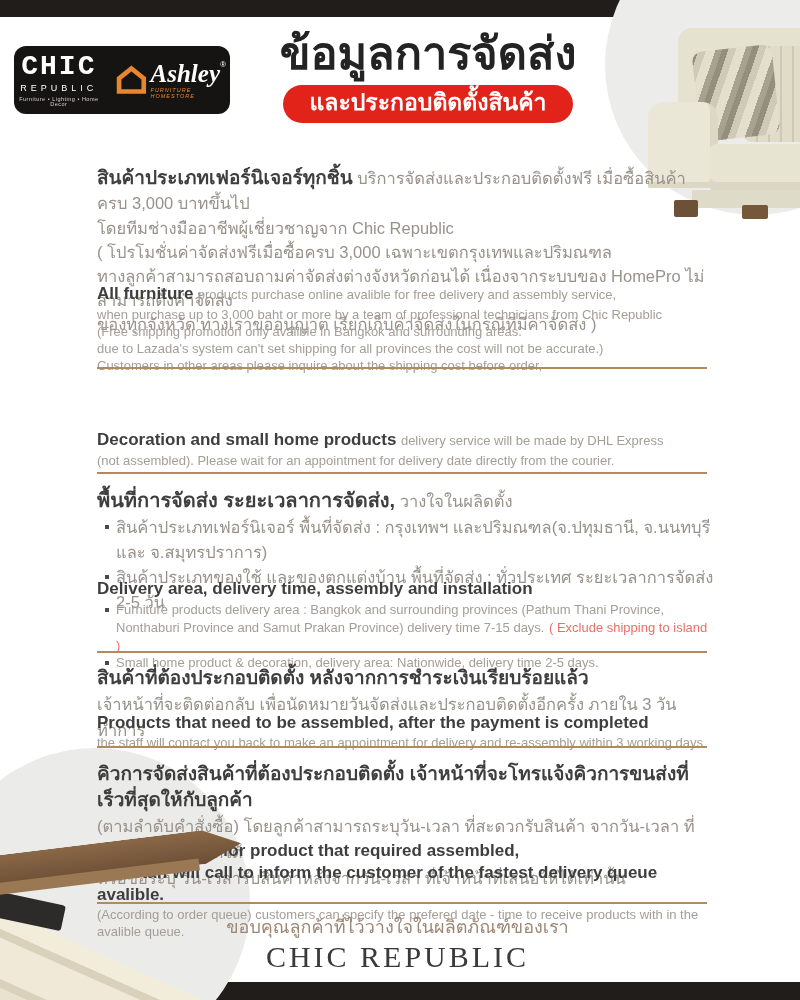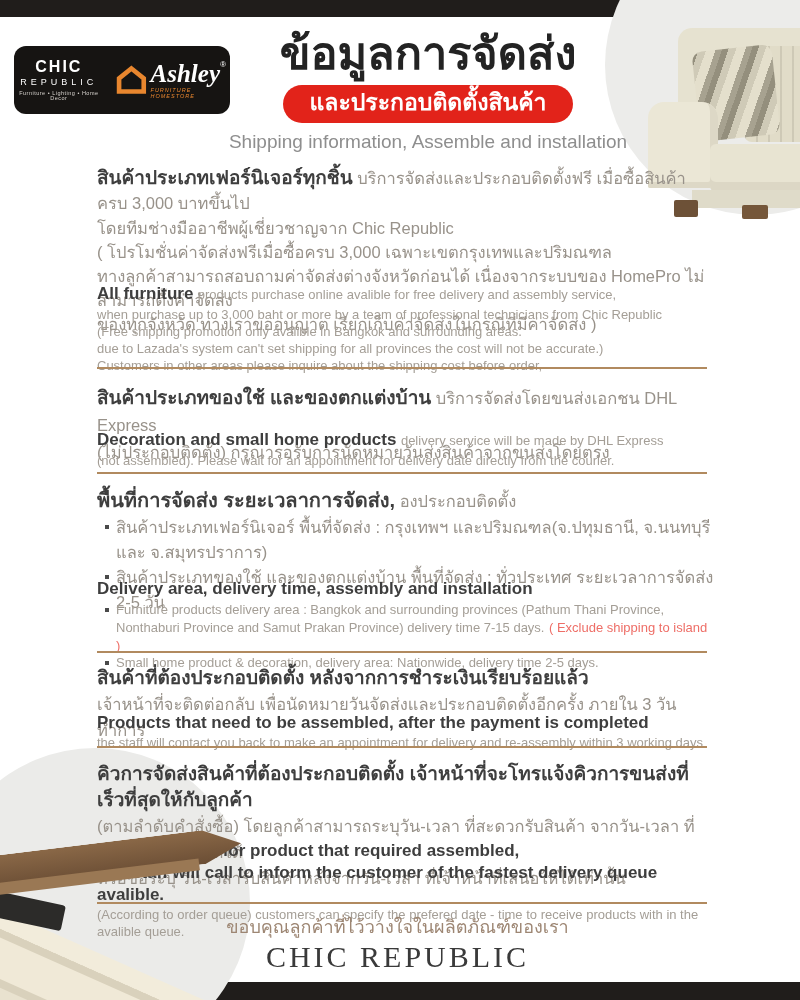--- a/index.html
+++ b/index.html
@@ -37,21 +37,21 @@
   .f-board-under { left:-24px; top:94px; width:224px; height:12px; background:#9a7854; transform:rotate(-7deg); }
   .f-dark { left:-8px; top:120px; width:72px; height:26px; background:#2c2b29; transform:rotate(12deg); border-radius:3px; }
   .f-top { left:-52px; top:108px; width:310px; height:58px; background:#f2ecdb; transform:rotate(24deg); transform-origin:left top; }
   .f-body { left:-42px; top:132px; width:380px; height:140px; background:#e9e2cf; transform:rotate(24deg); transform-origin:left top;
      box-shadow:inset 0 8px 0 #d9d1bc, inset 0 46px 0 #f0e9d7, inset 0 54px 0 #d9d1bc; }
 
   
   .logo-box { position:absolute; left:14px; top:46px; width:216px; height:68px; background:#161412; border-radius:12px;
      z-index:2; display:flex; align-items:center; justify-content:center; gap:12px; }
   .chic-logo { text-align:center; color:#ffffff; line-height:1; }
-  .chic-name { font-family:Liberation Sans, sans-serif; font-weight:bold; font-size:16px; letter-spacing:2px; }
+  .chic-name { font-family:Liberation Mono, monospace; font-weight:bold; font-size:28px; letter-spacing:2px; }
   .chic-sub { font-size:9px; letter-spacing:4px; margin-top:3px; }
   .chic-tag { font-size:5.5px; letter-spacing:0.5px; color:#d8d4cf; margin-top:4px; }
   .ashley-logo { display:flex; align-items:center; gap:4px; }
   .ashley-text { line-height:1;font-style:italic; }
   .ashley-name { font-family:"Liberation Serif", serif; font-weight:bold; font-size:25px; color:#ffffff; }
   .ashley-mark { font-size:8px; color:#ffffff; vertical-align:top; }
   .ashley-sub { font-size:5.5px; letter-spacing:1px; color:#e8862e; margin-top:2px; }
 
   .header-area { position:absolute; left:228px; top:28px; width:400px; text-align:center; z-index:2; }
   .page-title { margin:0; font-size:45px; font-weight:bold; color:#232323; line-height:1.15; }
@@ -115,21 +115,20 @@
           <span class="ashley-name">Ashley</span><span class="ashley-mark">®</span>
         </div>
         <div class="ashley-sub">FURNITURE HOMESTORE</div>
       </div>
     </div>
   </div>
 
   <div class="header-area">
     <h1 class="page-title">ข้อมูลการจัดส่ง</h1>
     <div><span class="badge">และประกอบติดตั้งสินค้า</span></div>
-    <div class="subtitle-en">Shipping information, Assemble and installation</div>
   </div>
 
   <div class="sec thai-block" style="top:166px;">
     <div>
       <span class="thai-h">สินค้าประเภทเฟอร์นิเจอร์ทุกชิ้น</span>
       <span class="thai-t">บริการจัดส่งและประกอบติดตั้งฟรี เมื่อซื้อสินค้าครบ 3,000 บาทขึ้นไป</span>
     </div>
     <div class="thai-t">โดยทีมช่างมืออาชีพผู้เชี่ยวชาญจาก Chic Republic</div>
     <div class="thai-t">( โปรโมชั่นค่าจัดส่งฟรีเมื่อซื้อครบ 3,000 เฉพาะเขตกรุงเทพและปริมณฑล</div>
     <div class="thai-t">ทางลูกค้าสามารถสอบถามค่าจัดส่งต่างจังหวัดก่อนได้ เนื่องจากระบบของ HomePro ไม่สามารถตั้งค่าจัดส่ง</div>
@@ -140,39 +139,32 @@
       <span class="en-h">All furniture</span>
       <span class="en-t">products purchase online avalible for free delivery and assembly service,</span>
     </div>
     <div class="en-t">when purchase up to 3,000 baht or more by a team of professional technicians from Chic Republic</div>
     <div class="en-t">(Free shipping promotion only avalible in Bangkok and surrounding areas.</div>
     <div class="en-t">due to Lazada's system can't set shipping for all provinces the cost will not be accurate.)</div>
     <div class="en-t">Customers in other areas please inquire about the shipping cost before order,</div>
   </div>
   <div class="divider" style="top:367px;"></div>
 
-  <div class="sec thai-block--loose" style="top:385px;">
-    <div>
-      <span class="thai-h">สินค้าประเภทของใช้ และของตกแต่งบ้าน</span>
-      <span class="thai-t">บริการจัดส่งโดยขนส่งเอกชน DHL Express</span>
-    </div>
-    <div class="thai-t">(ไม่ประกอบติดตั้ง) กรุณารอรับการนัดหมายวันส่งสินค้าจากขนส่งโดยตรง</div>
-  </div>
   <div class="sec en-block" style="top:429px;">
     <div class="en-headline">
       <span class="en-h">Decoration and small home products</span>
       <span class="en-t">delivery service will be made by DHL Express</span>
     </div>
     <div class="en-t">(not assembled). Please wait for an appointment for delivery date directly from the courier.</div>
   </div>
   <div class="divider" style="top:472px;"></div>
 
   <div class="sec" style="top:487px; line-height:27px;">
     <span class="thai-h" style="font-size:20px;">พื้นที่การจัดส่ง ระยะเวลาการจัดส่ง,</span>
-    <span class="thai-t">องประกอบติดตั้ง</span>
+    <span class="thai-t">วางใจในผลิดตั้ง</span>
   </div>
   <div class="sec" style="top:515px; line-height:25px;">
     <div class="bullet">
       <span class="bdot"></span>
       <div>
         <div class="thai-t">สินค้าประเภทเฟอร์นิเจอร์ พื้นที่จัดส่ง : กรุงเทพฯ และปริมณฑล(จ.ปทุมธานี, จ.นนทบุรี และ จ.สมุทรปราการ)</div>
       </div>
     </div>
     <div class="bullet">
       <span class="bdot"></span>

